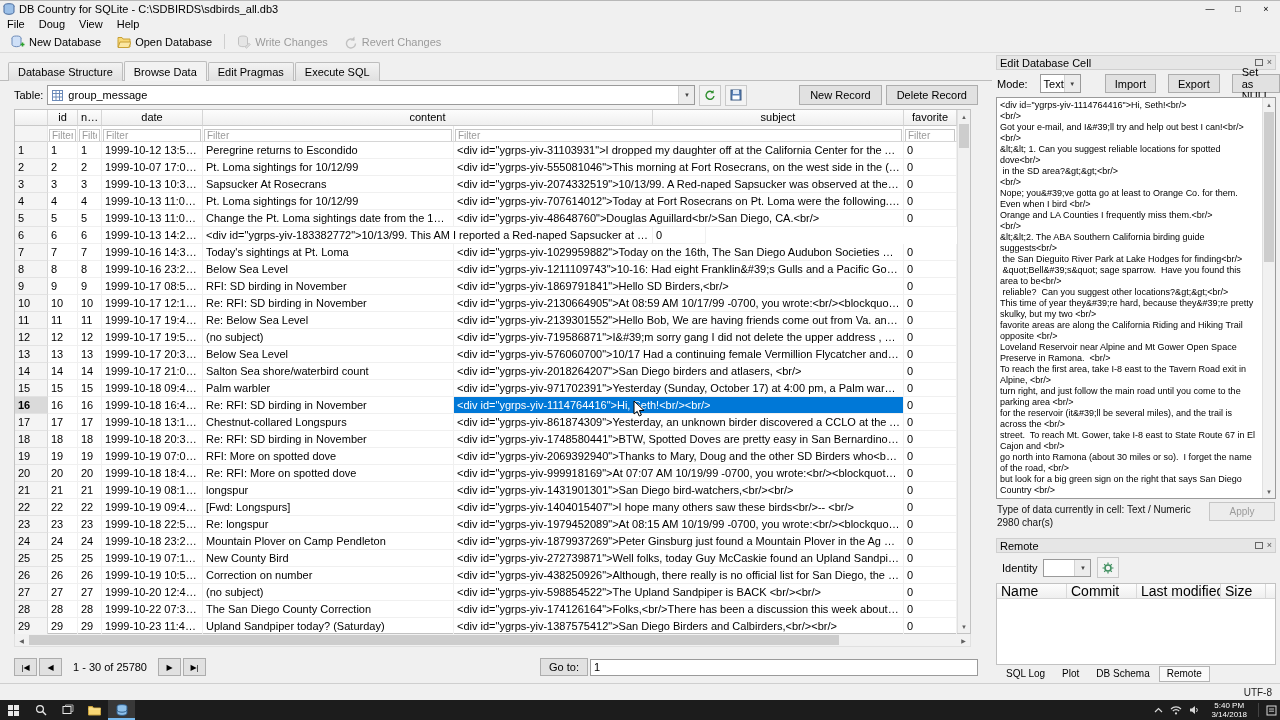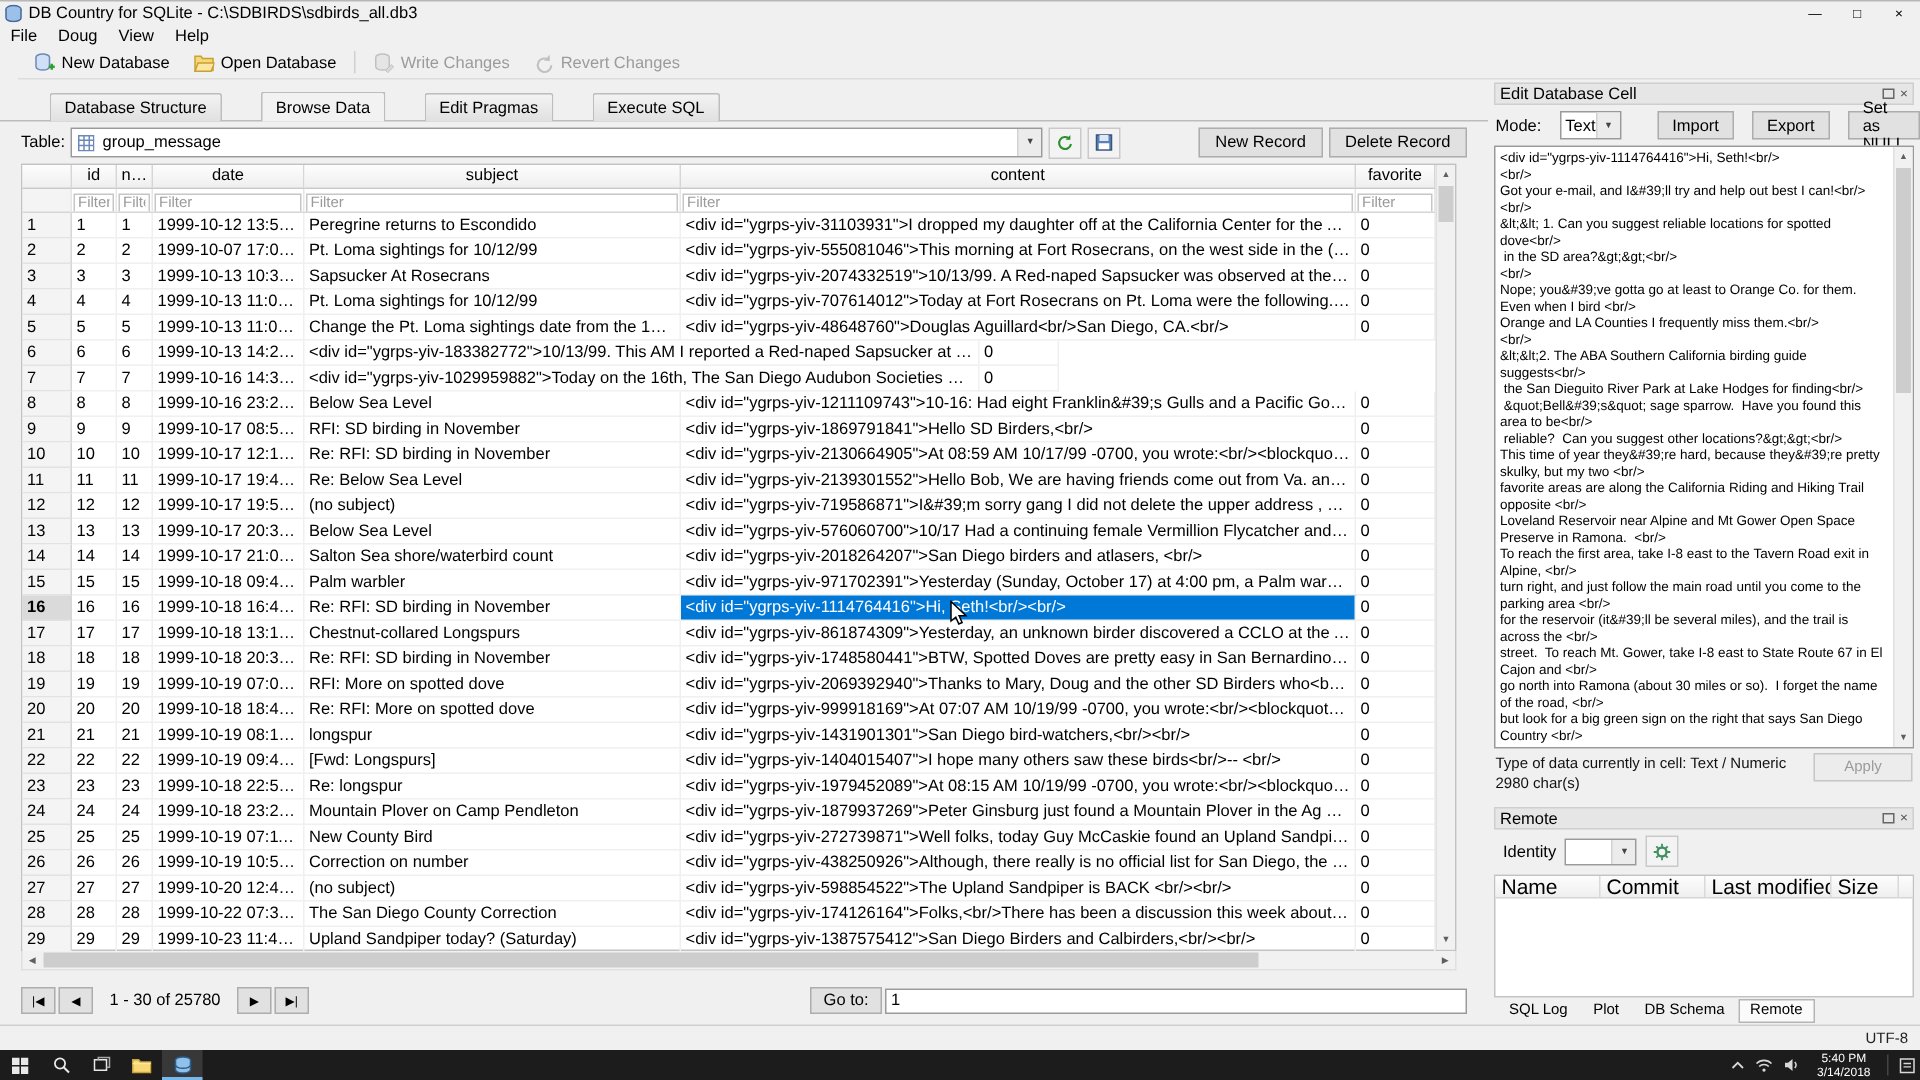--- a/index.html
+++ b/index.html
@@ -7,34 +7,34 @@
               font-family:"Liberation Sans",sans-serif; font-size:11px; color:#000; }
   body { position:relative; }
 
   
   .titlebar { height:16px; display:flex; align-items:center; gap:4px; padding-left:3px; background:#f0f0f0; border-top:1px solid #b8b8b8;}
   .title-text { font-size:11px; }
   .win-controls { margin-left:auto; display:flex; height:100%; }
   .win-btn { width:28px; display:flex; align-items:center; justify-content:center; font-size:9px; }
   .menubar { height:15px; display:flex; align-items:center; background:#f0f0f0; }
   .menu-item { padding:1px 7px; }
-  .toolbar { height:22px; display:flex; align-items:center; background:#f0f0f0; border-bottom:1px solid #dcdcdc; padding-left:4px; gap:2px;margin-left:12px; }
+  .toolbar { height:22px; display:flex; align-items:center; background:#f0f0f0; border-bottom:1px solid #dcdcdc; padding-left:4px; gap:2px; }
   .tool-btn { display:flex; align-items:center; gap:4px; padding:2px 7px; }
   .tool-btn.disabled { color:#9b9b9b; }
   .tool-btn.disabled svg { opacity:.45; filter:grayscale(1); }
   .tool-sep { width:1px; height:15px; background:#cfcfcf; margin:0 3px; }
 
   
   .main { display:flex; height:630px; }
   .left-pane { flex:1; display:flex; flex-direction:column; min-width:0; }
   .right-pane { width:288px; display:flex; flex-direction:column; padding:0 4px; }
 
   
   .tabbar { height:23px; display:flex; align-items:flex-end; padding-left:8px; border-bottom:1px solid #bcbcbc; margin-top:5px; }
-  .tab { padding:3px 9px 3px 9px; background:linear-gradient(#f3f3f3,#e0e0e0); border:1px solid #bdbdbd; border-bottom:none; border-radius:2px 2px 0 0; margin-right:1px; position:relative; top:1px;margin-left:25px; }
+  .tab { padding:3px 9px 3px 9px; background:linear-gradient(#f3f3f3,#e0e0e0); border:1px solid #bdbdbd; border-bottom:none; border-radius:2px 2px 0 0; margin-right:1px; position:relative; top:1px; }
   .tab.active { background:#f2f2f2; padding-top:4px; z-index:2; }
 
   
   .controls-row { height:28px; display:flex; align-items:center; padding:4px 14px; gap:4px; }
   .combo { display:flex; align-items:center; background:#fff; border:1px solid #9a9a9a; height:20px; }
   .table-combo { width:648px; padding-left:4px; gap:5px; }
   .combo-arrow { margin-left:auto; width:16px; height:100%; background:#ececec; border-left:1px solid #d2d2d2; display:flex; align-items:center; justify-content:center; font-size:6px; color:#444; }
   .combo-arrow::before { content:"▼"; }
   .icon-btn { width:22px; height:21px; display:flex; align-items:center; justify-content:center; border:1px solid #c9c9c9; background:#f3f3f3; }
   .push-btn { background:#e1e1e1; border:1px solid #adadad; height:20px; display:flex; align-items:center; justify-content:center; padding:0 10px; }
@@ -205,22 +205,22 @@
       <div class="push-btn">Delete Record</div>
     </div>
 
     <div class="grid-wrap">
 
       <div class="grid-row hdr">
         <div class="c rn"></div>
         <div class="c id">id</div>
         <div class="c nb">numbe</div>
         <div class="c dt">date</div>
+        <div class="c ct">content</div>
         <div class="c sj">subject</div>
-        <div class="c ct">content</div>
         <div class="c fv">favorite</div>
       </div>
 
       <div class="grid-row flt">
         <div class="c rn"></div>
         <div class="c id"><input placeholder="Filter" style=""></div>
         <div class="c nb"><input placeholder="Filter" style=""></div>
         <div class="c dt"><input placeholder="Filter" style=""></div>
         <div class="c sj"><input placeholder="Filter" style=""></div>
         <div class="c ct"><input placeholder="Filter" style=""></div>
@@ -279,20 +279,21 @@
     <div class="c nb">6</div>
     <div class="c dt">1999-10-13 14:22:01</div>
     <div class="c ct">&lt;div id="ygrps-yiv-183382772"&gt;10/13/99. This AM I reported a Red-naped Sapsucker at Fort Rosecrans. For&lt;br/...</div>
     <div class="c fv">0</div>
   </div>
           <div class="grid-row">
     <div class="c rn">7</div>
     <div class="c id">7</div>
     <div class="c nb">7</div>
     <div class="c dt">1999-10-16 14:37:36</div>
+    <div class="c sj">Today's sightings at Pt. Loma</div>
     <div class="c ct">&lt;div id="ygrps-yiv-1029959882"&gt;Today on the 16th, The San Diego Audubon Societies Field Trip group had a &lt;br/...</div>
     <div class="c fv">0</div>
   </div>
           <div class="grid-row">
     <div class="c rn">8</div>
     <div class="c id">8</div>
     <div class="c nb">8</div>
     <div class="c dt">1999-10-16 23:26:16</div>
     <div class="c sj">Below Sea Level</div>
     <div class="c ct">&lt;div id="ygrps-yiv-1211109743"&gt;10-16:   Had eight Franklin&amp;#39;s Gulls and a Pacific Golden-Plover in the area o...</div>

